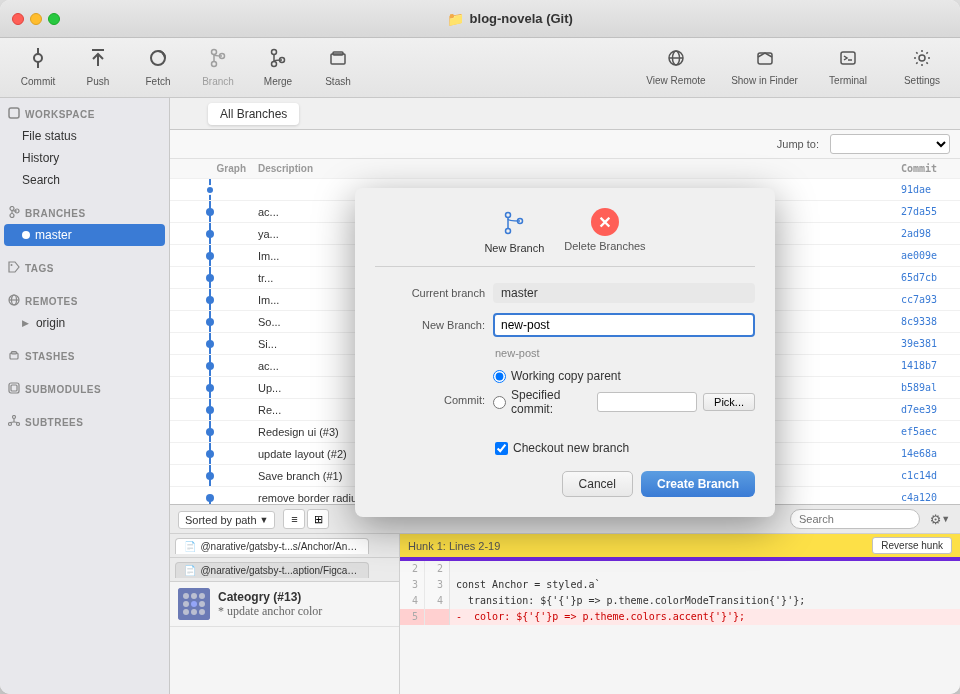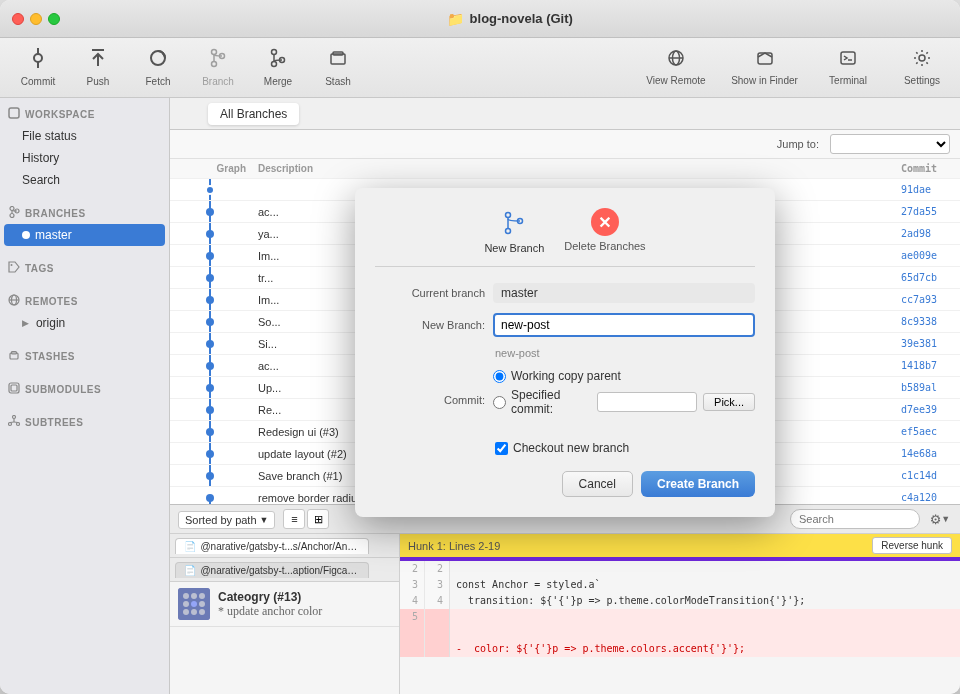--- a/index.html
+++ b/index.html
@@ -1090,21 +1090,21 @@
                   <span class="diff-line-code">const Anchor = styled.a`</span>
                 </div>
                 <div class="diff-line">
                   <span class="diff-line-num">4</span>
                   <span class="diff-line-num-right">4</span>
                   <span class="diff-line-code">  transition: ${'{'}p =&gt; p.theme.colorModeTransition{'}'};</span>
                 </div>
                 <div class="diff-line removed">
                   <span class="diff-line-num" style="background:#ffd0d0;">5</span>
                   <span class="diff-line-num-right" style="background:#ffd0d0;"> </span>
-                  <span class="diff-line-code" style="color:#cc0000;margin-top:32px;">-  color: ${'{'}p =&gt; p.theme.colors.accent{'}'};</span>
+                  <span class="diff-line-code" style="color:#cc0000;">-  color: ${'{'}p =&gt; p.theme.colors.accent{'}'};</span>
                 </div>
               </div>
             </div>
           </div>
         </div>
       </div>
 
       <div class="modal-overlay">
         <div class="modal">
 

